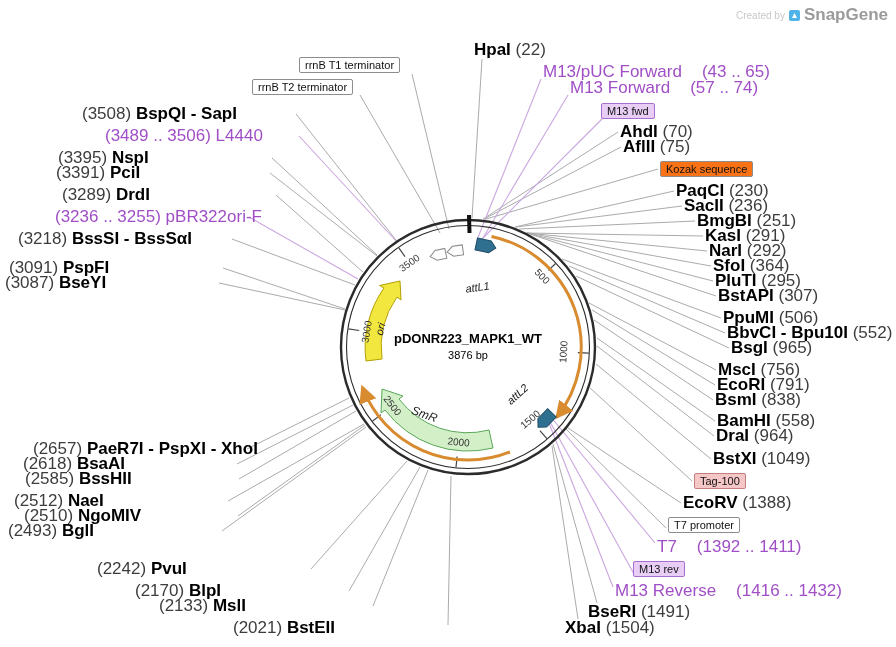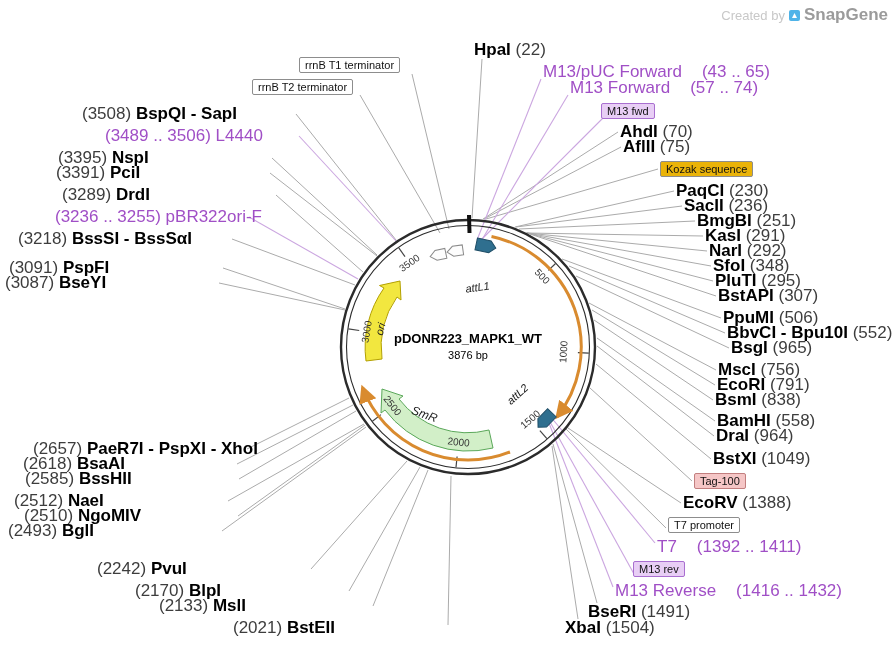--- a/index.html
+++ b/index.html
@@ -8,25 +8,25 @@
   #map-svg{position:absolute;left:0;top:0;}
   .callout{position:absolute;font-size:17px;line-height:13px;white-space:nowrap;color:#1a1a1a;}
   .callout.left{width:210px;}
   .callout .name{font-weight:bold;color:#000;}
   .callout .pos{font-weight:normal;color:#3d3d3d;}
   .callout.primer{color:#A04FC6;}
   .callout.primer .name{font-weight:normal;color:#A04FC6;}
   .callout.primer .pos{color:#A04FC6;margin-left:5px;padding-left:15px;}
   .boxed{position:absolute;font-size:11px;line-height:14px;padding:0 5px;border:1px solid #8d8d8d;
          border-radius:2px;background:#fff;color:#111;white-space:nowrap;}
-  .box-gray{background:#eab308;}
+  .box-gray{background:#f97316;}
   .box-purple{background:#e8cef5;border-color:#a96fd0;}
   .box-pink{background:#f5c6c6;border-color:#c27f7f;}
   #watermark{position:absolute;top:5px;right:8px;display:flex;align-items:center;gap:4px;}
-  #watermark .created{font-size:13px;color:#c8c8c8;}
+  #watermark .created{font-size:10px;color:#c8c8c8;}
   #watermark .brand{font-size:17px;font-weight:bold;color:#9b9b9b;}
   svg text{font-family:"Liberation Sans",sans-serif;}
 </style>
 </head>
 <body>
 
 <div id="stage">
 
   <svg id="map-svg" width="896" height="647" viewBox="0 0 896 647">
     <defs>
@@ -192,21 +192,21 @@
   <div class="callout right" style="left:474px;top:43px"><span class="name">HpaI</span> <span class="pos">(22)</span></div>
   <div class="callout right primer" style="left:543px;top:65px"><span class="name">M13/pUC Forward</span><span class="pos">(43 .. 65)</span></div>
   <div class="callout right primer" style="left:570px;top:81px"><span class="name">M13 Forward</span><span class="pos">(57 .. 74)</span></div>
   <div class="callout right" style="left:620px;top:125px"><span class="name">AhdI</span> <span class="pos">(70)</span></div>
   <div class="callout right" style="left:623px;top:140px"><span class="name">AflII</span> <span class="pos">(75)</span></div>
   <div class="callout right" style="left:676px;top:184px"><span class="name">PaqCI</span> <span class="pos">(230)</span></div>
   <div class="callout right" style="left:684px;top:199px"><span class="name">SacII</span> <span class="pos">(236)</span></div>
   <div class="callout right" style="left:697px;top:214px"><span class="name">BmgBI</span> <span class="pos">(251)</span></div>
   <div class="callout right" style="left:705px;top:229px"><span class="name">KasI</span> <span class="pos">(291)</span></div>
   <div class="callout right" style="left:709px;top:244px"><span class="name">NarI</span> <span class="pos">(292)</span></div>
-  <div class="callout right" style="left:713px;top:259px"><span class="name">SfoI</span> <span class="pos">(348)</span></div>
+  <div class="callout right" style="left:713px;top:259px"><span class="name">SfoI</span> <span class="pos">(364)</span></div>
   <div class="callout right" style="left:715px;top:274px"><span class="name">PluTI</span> <span class="pos">(295)</span></div>
   <div class="callout right" style="left:718px;top:289px"><span class="name">BstAPI</span> <span class="pos">(307)</span></div>
   <div class="callout right" style="left:723px;top:311px"><span class="name">PpuMI</span> <span class="pos">(506)</span></div>
   <div class="callout right" style="left:727px;top:326px"><span class="name">BbvCI - Bpu10I</span> <span class="pos">(552)</span></div>
   <div class="callout right" style="left:731px;top:341px"><span class="name">BsgI</span> <span class="pos">(965)</span></div>
   <div class="callout right" style="left:718px;top:363px"><span class="name">MscI</span> <span class="pos">(756)</span></div>
   <div class="callout right" style="left:717px;top:378px"><span class="name">EcoRI</span> <span class="pos">(791)</span></div>
   <div class="callout right" style="left:715px;top:393px"><span class="name">BsmI</span> <span class="pos">(838)</span></div>
   <div class="callout right" style="left:717px;top:414px"><span class="name">BamHI</span> <span class="pos">(558)</span></div>
   <div class="callout right" style="left:716px;top:429px"><span class="name">DraI</span> <span class="pos">(964)</span></div>

